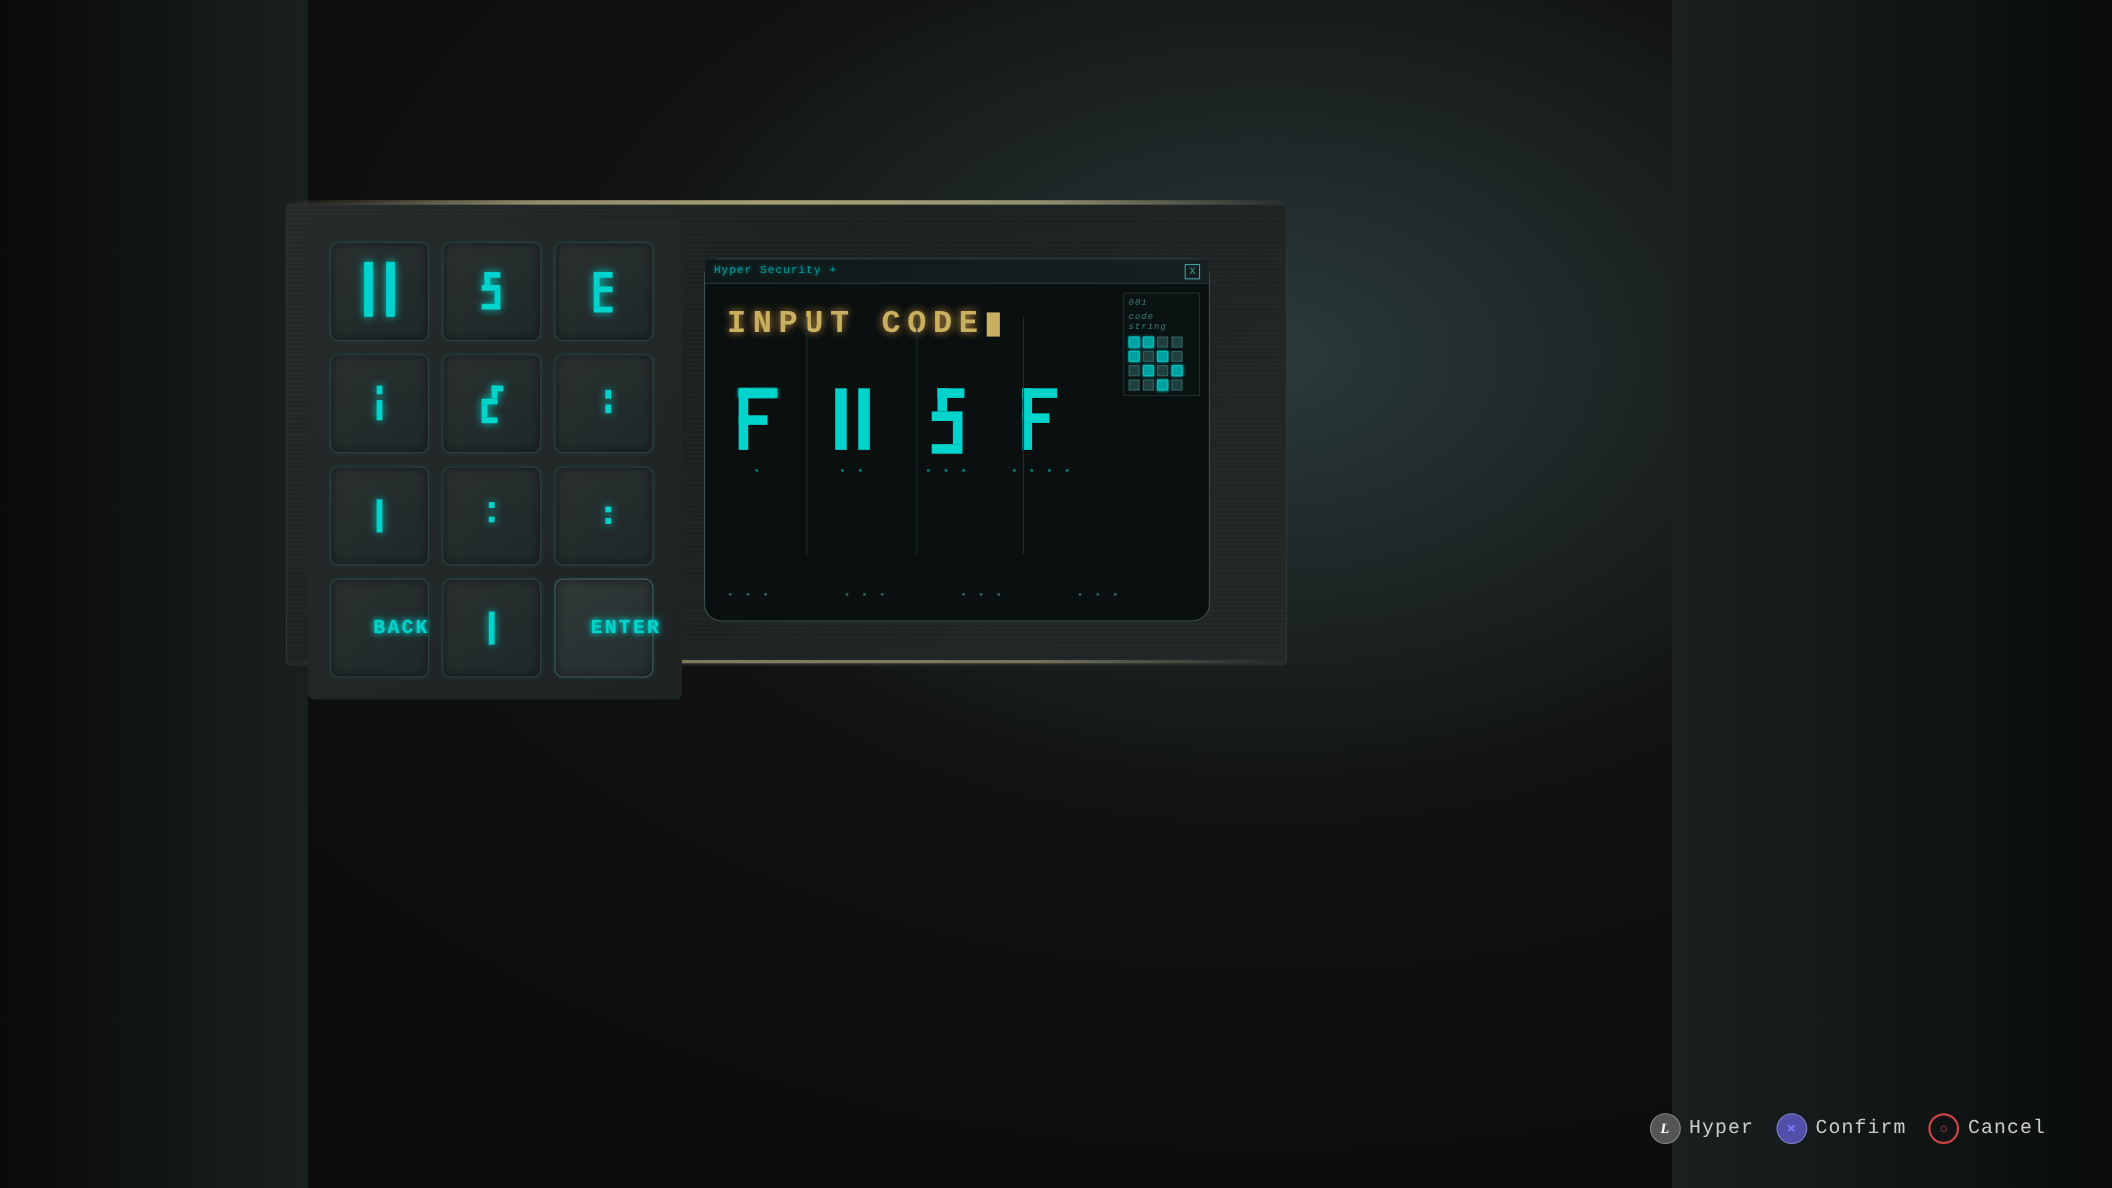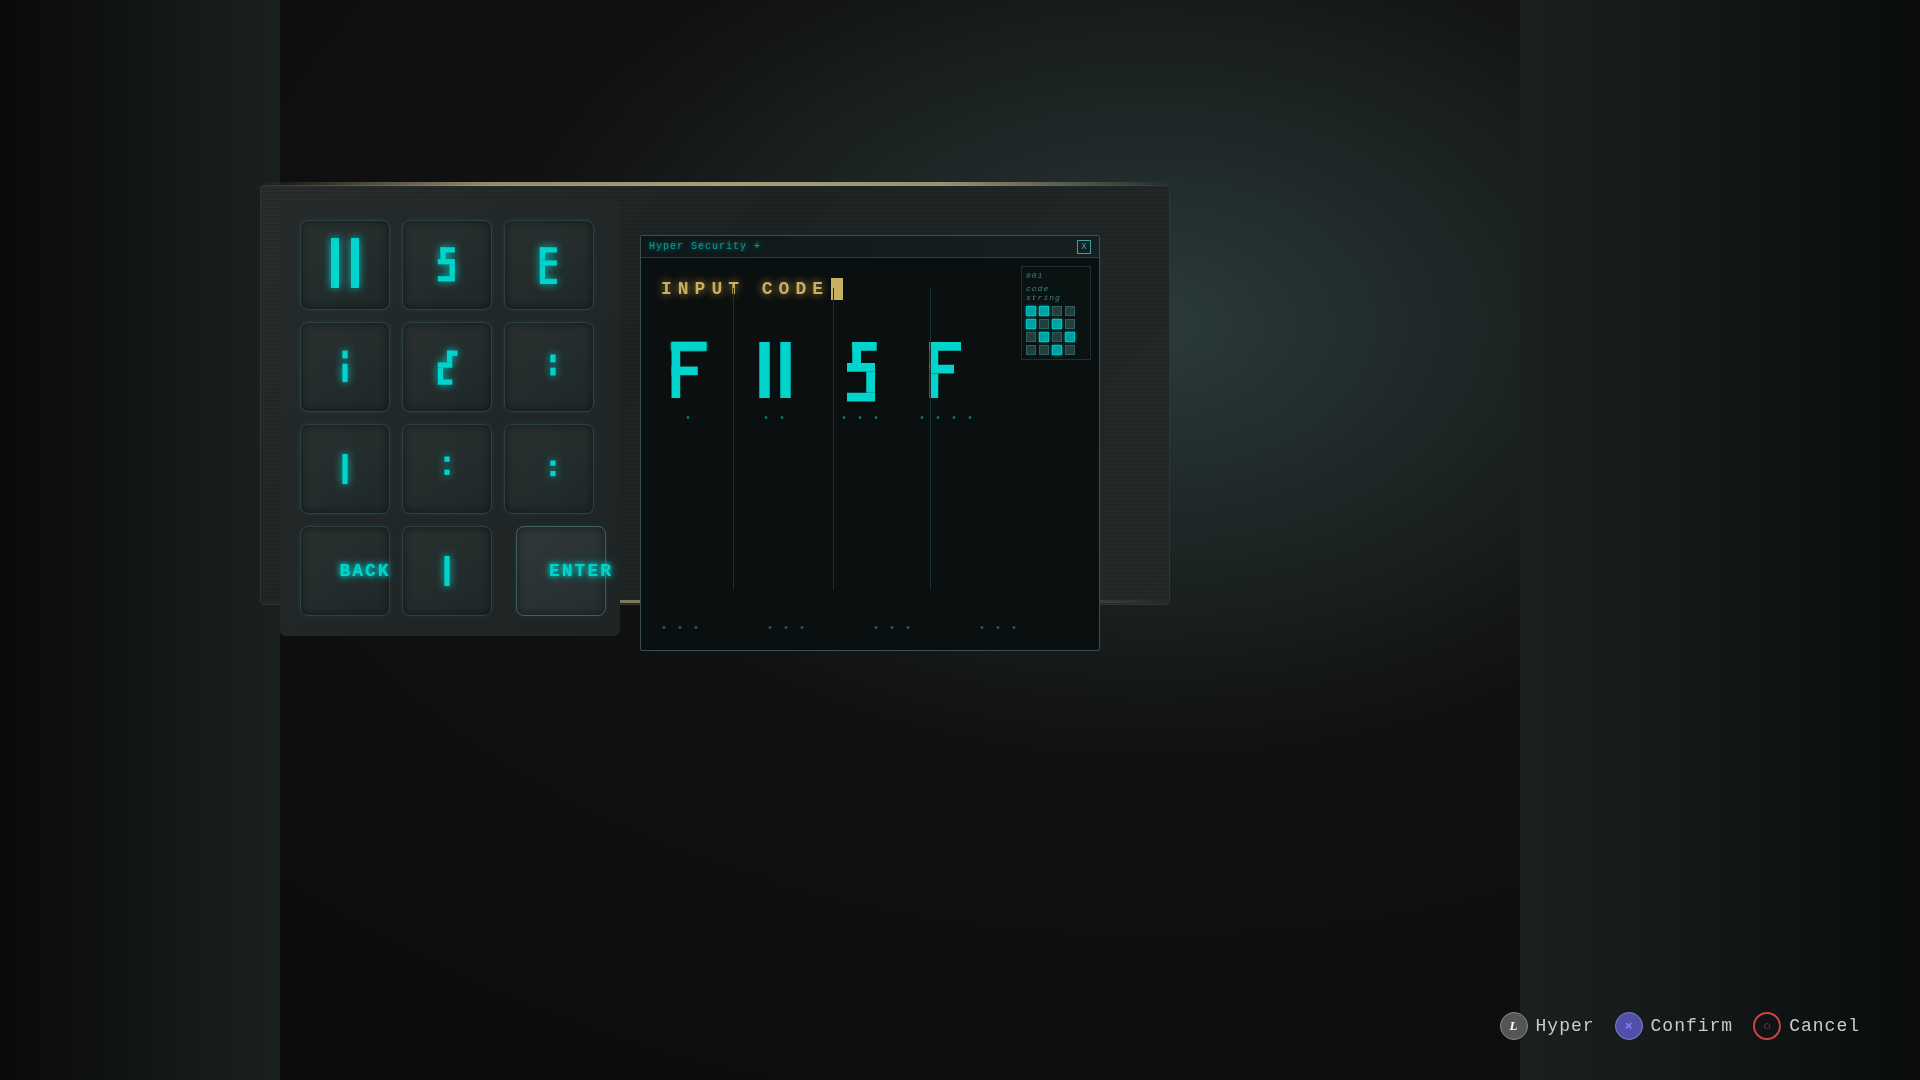--- a/index.html
+++ b/index.html
@@ -108,43 +108,42 @@
 
     .bottom-row {
       display: grid;
       grid-template-columns: 90px 90px 90px;
       gap: 12px;
     }
 
     .key-btn.enter-btn {
       background: linear-gradient(145deg, #303838, #252e2e);
       border-color: #406060;
-      margin-left: 12px;
     }
 
     .key-label {
       font-family: 'Courier New', monospace;
       font-size: 18px;
       font-weight: bold;
       color: #00d4cc;
       letter-spacing: 2px;
       text-shadow: 0 0 8px #00c8c0, 0 0 4px #00c8c0;
       padding-left: 40px;
     }
 
     
     .monitor {
       position: absolute;
       left: 640px;
       top: 235px;
       width: 460px;
-      height: 416px;
+      height: 330px;
       background: #0a0f0f;
       border: 1.5px solid #3a5050;
-      border-radius: 2px;
+      border-radius: 16px;
     }
 
     .monitor-header {
       height: 22px;
       background: linear-gradient(to right, #0f1818, #162020);
       border-bottom: 1px solid #2a4040;
       display: flex;
       align-items: center;
       padding: 0 8px;
       gap: 6px;
@@ -170,21 +169,21 @@
     }
 
     .monitor-body {
       padding: 20px 20px 10px 20px;
       position: relative;
       height: calc(100% - 22px);
     }
 
     .input-code-label {
       font-family: 'Courier New', monospace;
-      font-size: 18px;
+      font-size: 29px;
       font-weight: bold;
       color: #c8b060;
       letter-spacing: 6px;
       text-shadow: 0 0 8px #c09040;
       margin-bottom: 35px;
       display: flex;
       align-items: center;
     }
 
     .cursor-block {

